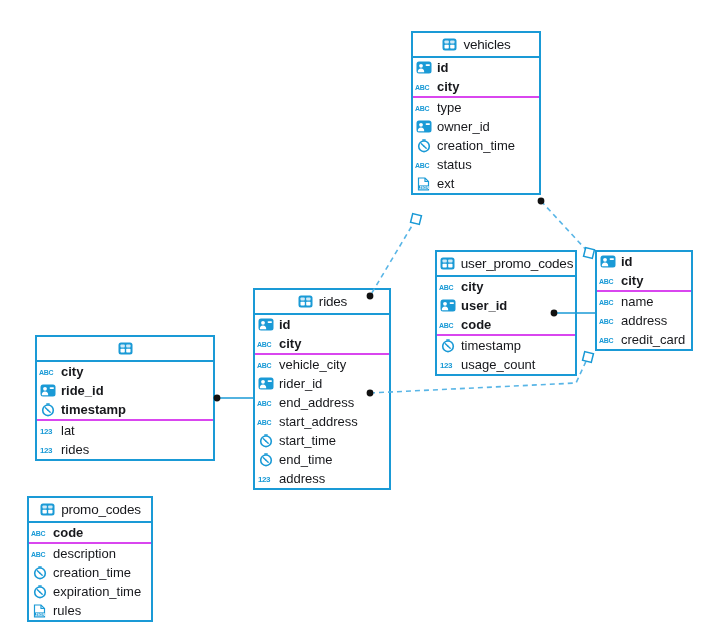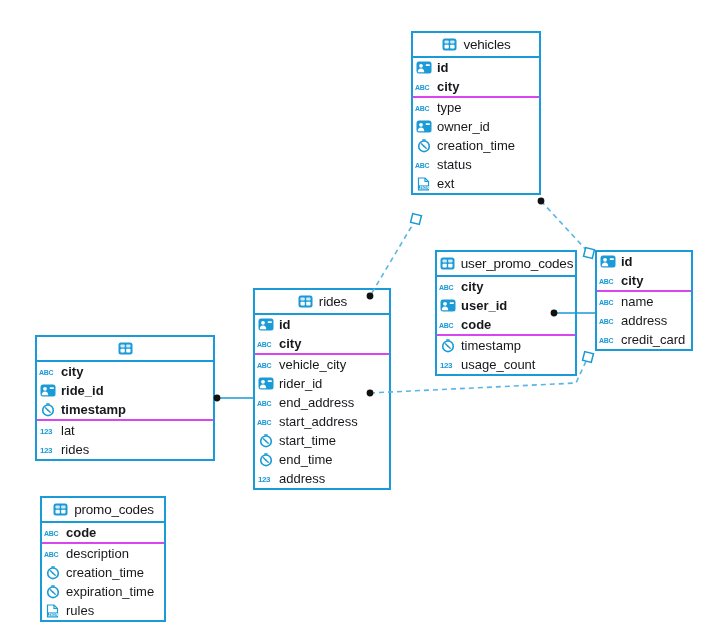--- a/index.html
+++ b/index.html
@@ -418,21 +418,21 @@
         <div class="frow">
           <span class="ficon">
             <svg width="16" height="10" viewBox="0 0 16 10">
               <text x="0" y="8.4" font-family="Liberation Sans, sans-serif" font-size="8" font-weight="bold" fill="#1a9ad6" letter-spacing="-0.4">123</text>
             </svg>
           </span>
           <span>rides</span>
         </div>
       </div>
     </div>
-    <div class="erd-table" style="left: 40px; top: 496px; width: 126px;">
+    <div class="erd-table" style="left: 27px; top: 496px; width: 126px;">
       <div class="thead">
         <span class="ficon">
           <svg width="15" height="13" viewBox="0 0 15 13">
             <rect x="0.5" y="0.5" width="14" height="12" rx="2.5" fill="#1a9ad6"></rect>
             <rect x="2.5" y="2.5" width="4.3" height="3" rx="0.7" fill="#cfe9f7"></rect>
             <rect x="8.2" y="2.5" width="4.3" height="3" rx="0.7" fill="#cfe9f7"></rect>
             <rect x="2.5" y="6.8" width="4.3" height="3.7" rx="0.7" fill="#ffffff"></rect>
             <rect x="8.2" y="6.8" width="4.3" height="3.7" rx="0.7" fill="#ffffff"></rect>
           </svg>
         </span>

